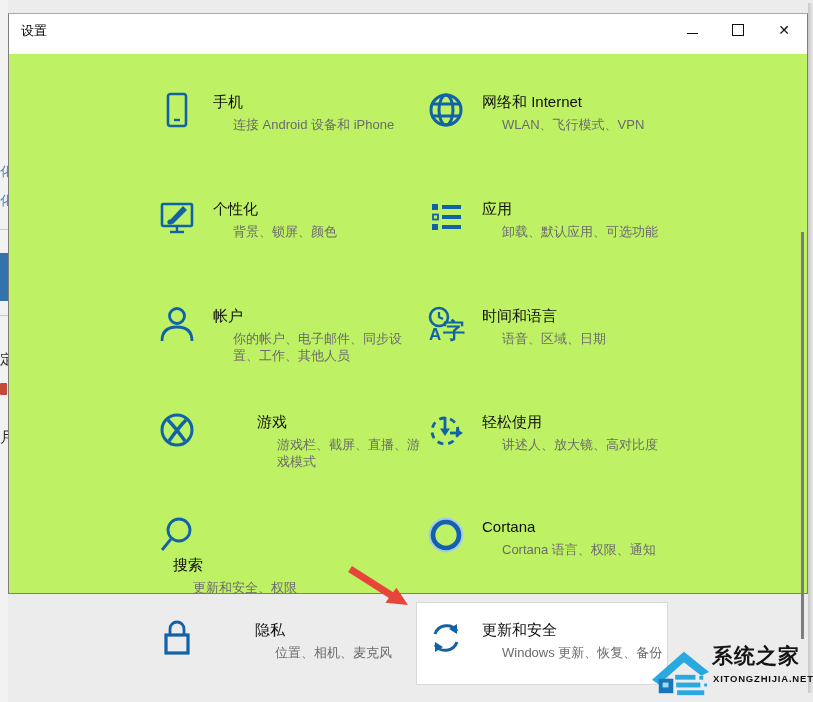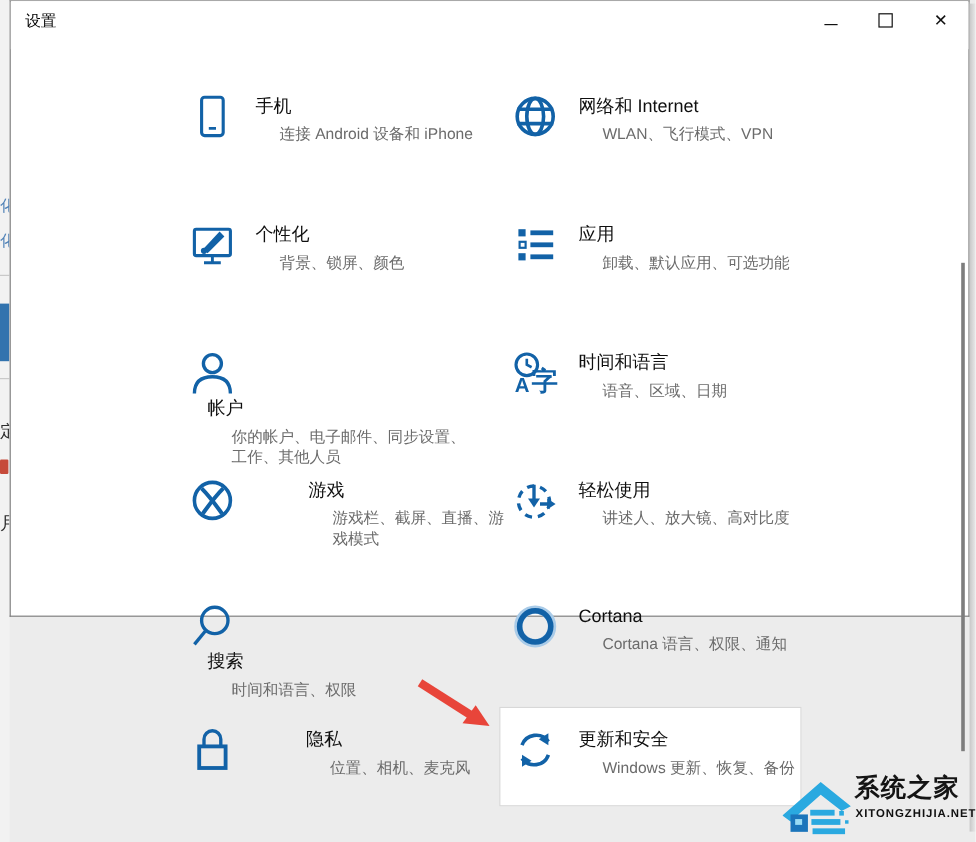--- a/index.html
+++ b/index.html
@@ -9,22 +9,22 @@
   
   .bg-strip{position:absolute;left:0;top:0;width:8px;height:702px;background:#f2f2f2;overflow:hidden;}
   .bg-frag{position:absolute;left:0;width:8px;overflow:hidden;white-space:nowrap;}
   .frag-blue-glyph{color:#4f81b6;font-size:13px;line-height:14px;}
   .frag-divider{height:1px;background:#c9c9c9;}
   .frag-selection{height:48px;background:#3273ae;}
   .frag-dark-glyph{color:#2b2b2b;font-size:14px;line-height:16px;}
   .frag-red{width:7px;height:12px;background:#c64a3a;border-radius:1px;}
 
   
-  .win{position:absolute;left:8px;top:0;width:800px;height:514px;box-sizing:border-box;
-       background:#ffffff;border:1px solid #7e7e7e;border-top-color:#a9a9a9;}
+  .win{position:absolute;left:8px;top:13px;width:800px;height:581px;box-sizing:border-box;
+       background:#bef264;border:1px solid #7e7e7e;border-top-color:#a9a9a9;}
   .win-shadow{position:absolute;left:808px;top:3px;width:5px;height:690px;
        background:linear-gradient(to right,#c7c7c7,#e9e9e9);}
 
   .titlebar{position:absolute;left:0;top:0;right:0;height:40px;background:#fff;}
   .win-title{position:absolute;left:12px;top:8px;font-size:13px;color:#000;}
   .controls{position:absolute;right:0;top:0;height:32px;display:flex;}
   .ctrl{width:46px;height:32px;display:flex;align-items:center;justify-content:center;color:#111;}
   .glyph-min{width:11px;height:1px;background:#111;display:block;margin-top:6px;}
   .glyph-max{width:10px;height:10px;border:1px solid #111;display:block;}
   .glyph-close{font-size:14px;line-height:14px;}
@@ -138,21 +138,21 @@
               <rect x="16" y="8" width="19" height="4" fill="#1262a7"></rect>
               <rect x="16" y="18" width="19" height="4" fill="#1262a7"></rect>
               <rect x="16" y="28" width="19" height="4" fill="#1262a7"></rect>
             </svg>
           </div>
           <div class="tile-text">
             <div class="tile-title">应用</div>
             <div class="tile-sub">卸载、默认应用、可选功能</div>
           </div>
         </div>
-        <div class="tile" style="left: 148px; top: 292px; flex-direction: column;">
+        <div class="tile" style="left: 148px; top: 292px;">
           <div class="tile-icon">
             <svg width="40" height="40" viewBox="0 0 40 40">
               <circle cx="20" cy="12" r="7.5" fill="none" stroke="#1262a7" stroke-width="2.8"></circle>
               <path d="M5 37 C5 26 12 23 20 23 C28 23 35 26 35 37" fill="none" stroke="#1262a7" stroke-width="2.8"></path>
             </svg>
           </div>
           <div class="tile-text">
             <div class="tile-title">帐户</div>
             <div class="tile-sub" style="max-width: 204px;">你的帐户、电子邮件、同步设置、工作、其他人员</div>
           </div>
@@ -201,21 +201,21 @@
         </div>
         <div class="tile" style="left: 148px; top: 503px; flex-direction: column;">
           <div class="tile-icon">
             <svg width="40" height="40" viewBox="0 0 40 40">
               <circle cx="22" cy="15" r="11" fill="none" stroke="#1262a7" stroke-width="2.8"></circle>
               <line x1="14" y1="24" x2="5" y2="35" stroke="#1262a7" stroke-width="2.8"></line>
             </svg>
           </div>
           <div class="tile-text">
             <div class="tile-title">搜索</div>
-            <div class="tile-sub">时间和语言、权限</div>
+            <div class="tile-sub">更新和安全、权限</div>
           </div>
         </div>
         <div class="tile" style="left: 417px; top: 503px;">
           <div class="tile-icon">
             <svg width="40" height="40" viewBox="0 0 40 40">
               <circle cx="20" cy="20" r="14" fill="none" stroke="#a9cbe8" stroke-width="7"></circle>
               <circle cx="20" cy="20" r="13" fill="none" stroke="#1262a7" stroke-width="4.6"></circle>
             </svg>
           </div>
           <div class="tile-text">

